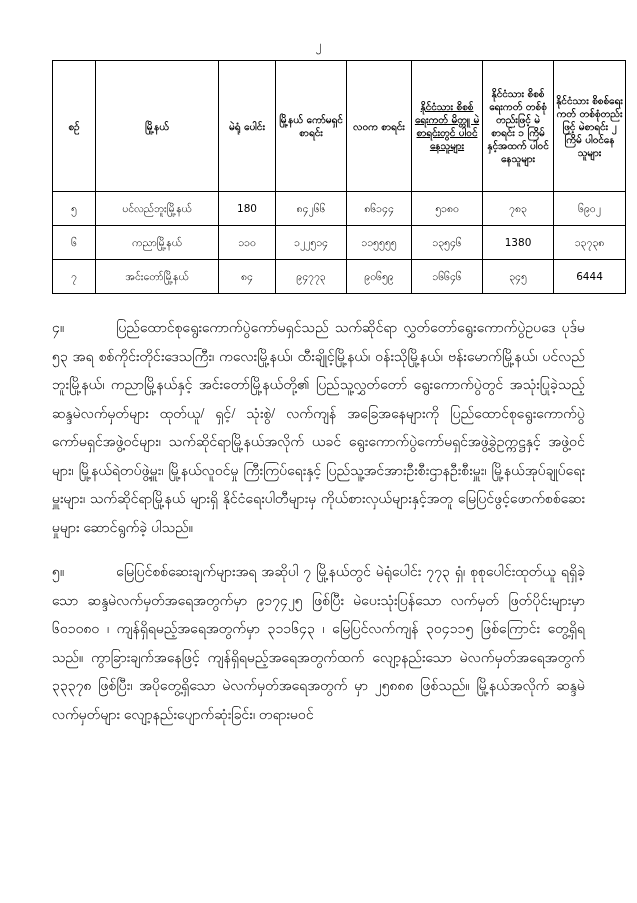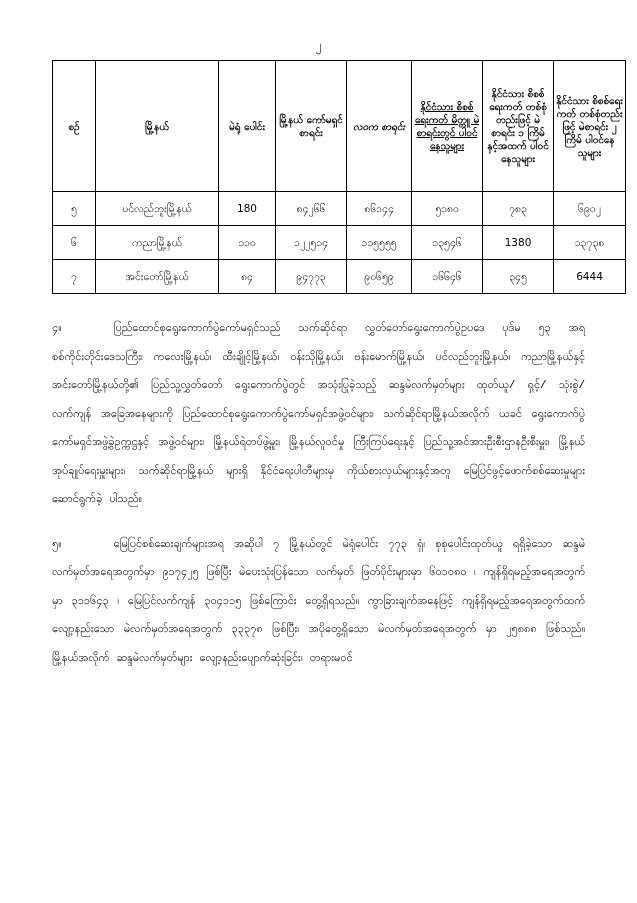--- a/index.html
+++ b/index.html
@@ -61,36 +61,36 @@
     font-weight: normal;
   }
   table.data-table tbody tr.total-row td {
     font-weight: bold;
     height: 31px;
   }
   .c-no    { width: 38px; }
   .c-town  { width: 118px; }
   .c-vote  { width: 52px; }
   .c-hall  { width: 66px; }
-  .c-adv   { width: 60px; font-style: italic; }
+  .c-adv   { width: 60px; }
   .c-e1    { width: 66px; text-decoration: underline; }
   .c-e2    { width: 66px; }
   .c-e3    { width: 67px; }
 
   
   .body-text {
     margin-top: 20px;
   }
   p.para {
-    font-size: 11px;
+    font-size: 14px;
     line-height: 28.5px;
     text-align: justify;
     text-justify: inter-word;
     margin: 7px 0 16px 0;
-    font-family: Liberation Mono, monospace;
+    font-family: Liberation Serif, serif;
     word-spacing: 0.5px;
   }
   p.para .indent {
     display: inline-block;
     width: 52px;
   }
   p.para .num {
     display: inline-block;
   }
 </style>

